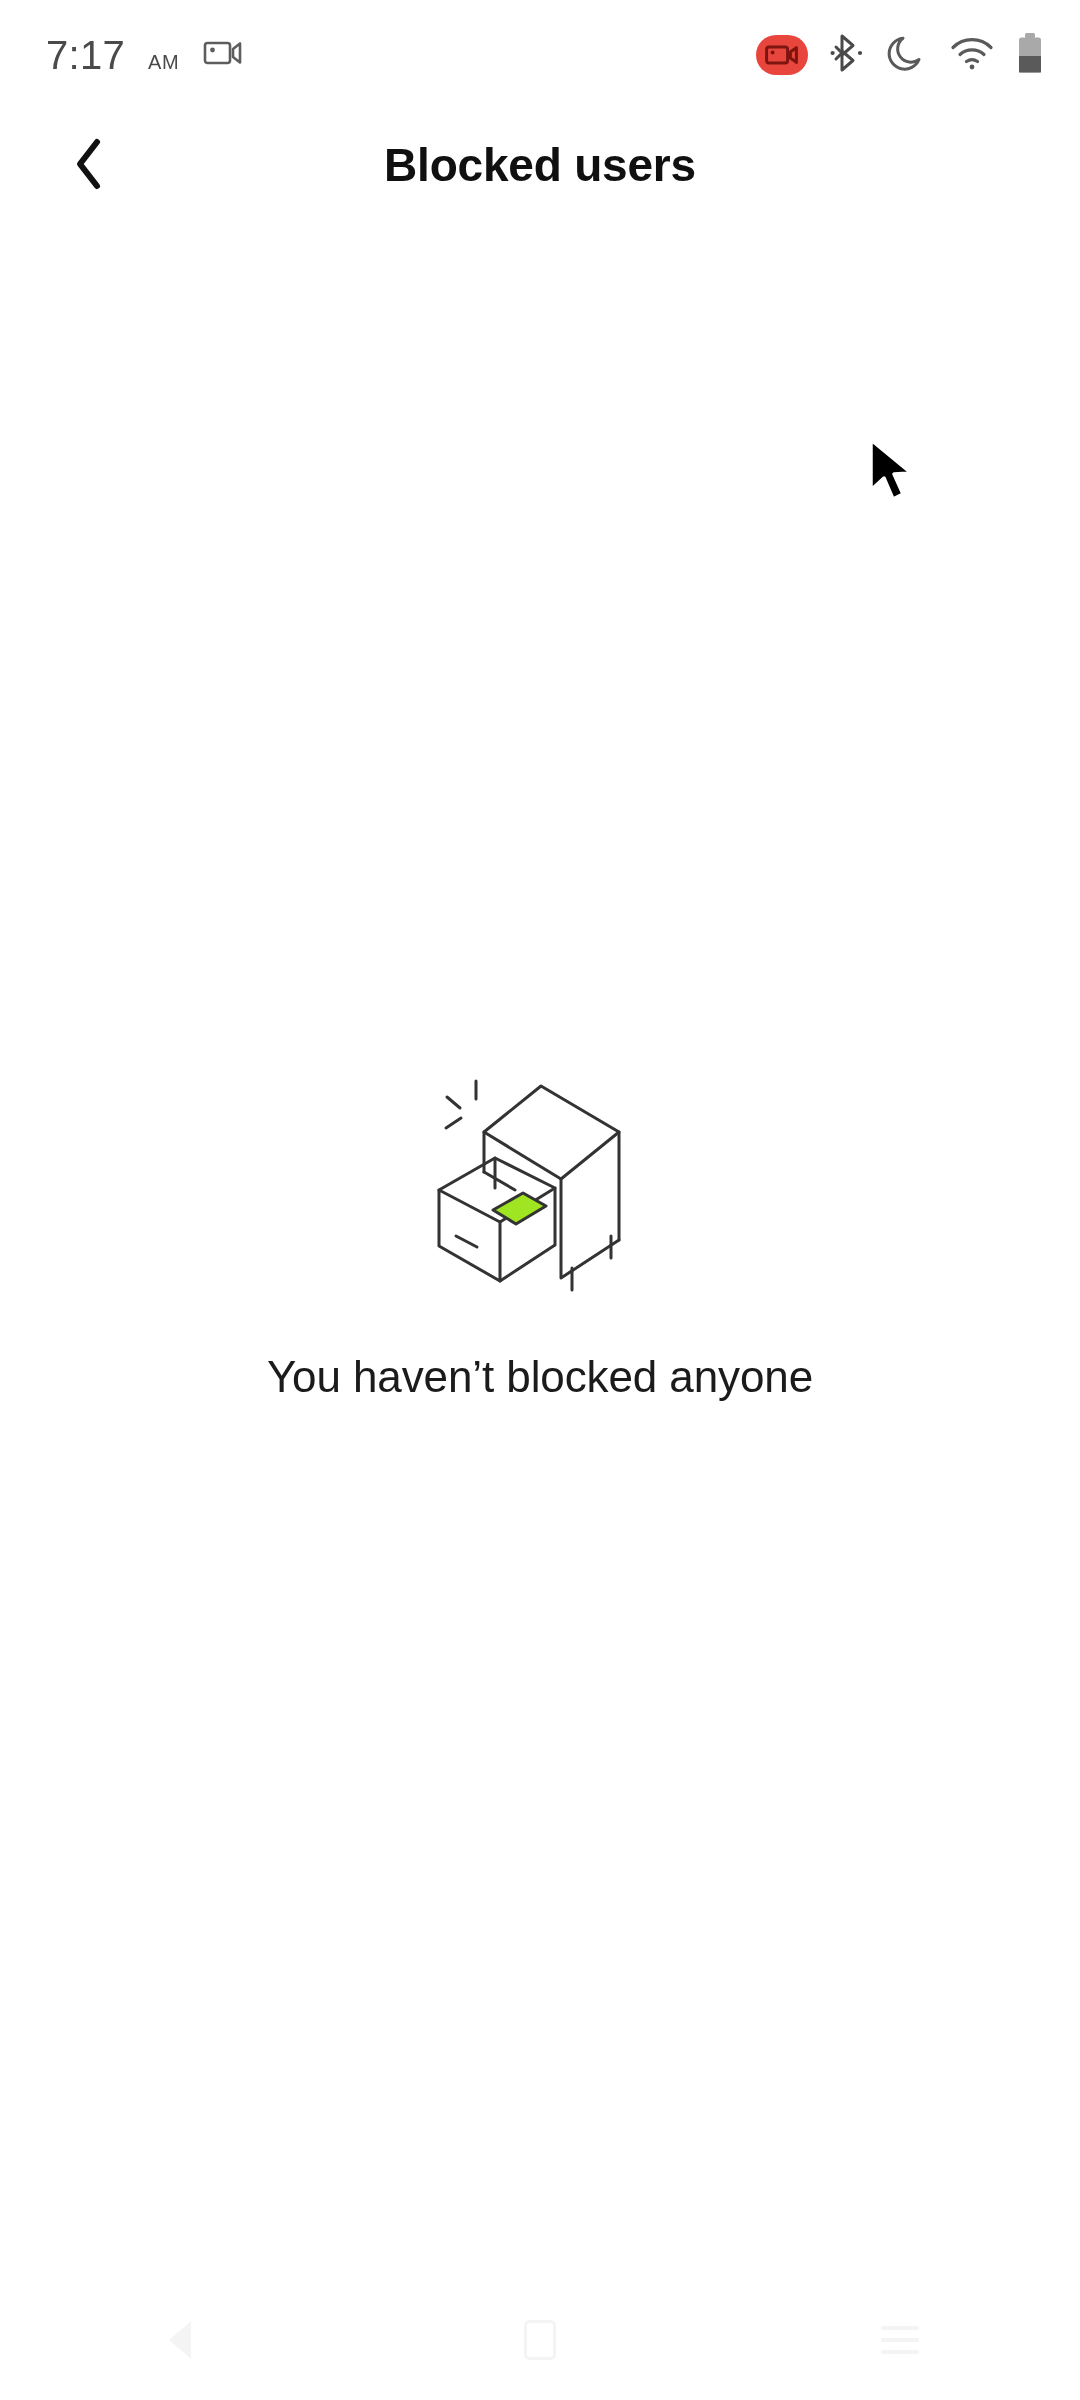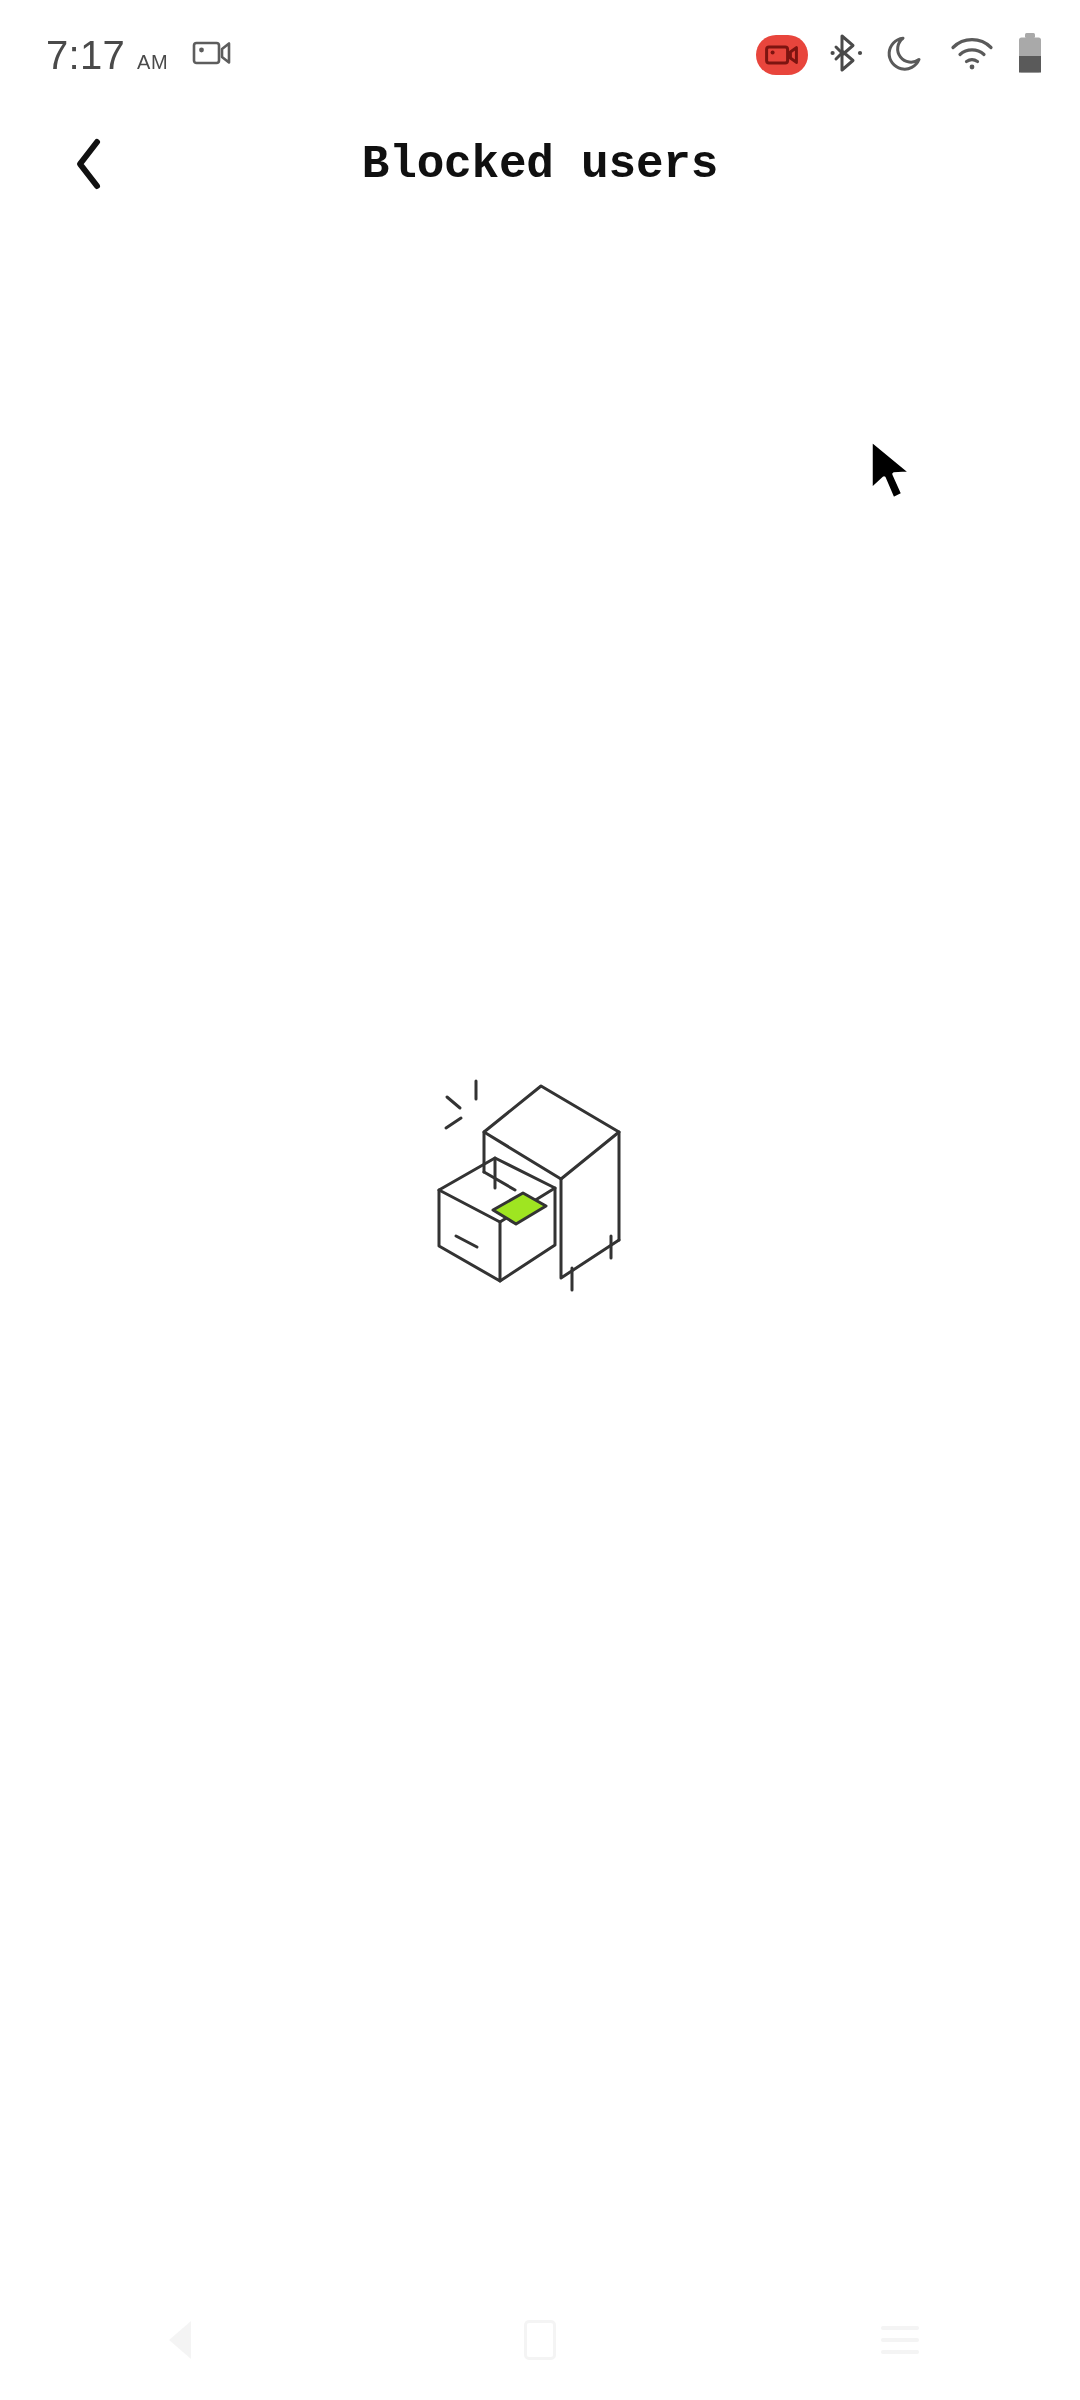--- a/index.html
+++ b/index.html
@@ -32,21 +32,21 @@
     padding:0 36px 0 46px;
   }
   .status-left {
     display:flex;
     align-items:center;
     gap:24px;
   }
   .clock {
     display:flex;
     align-items:baseline;
-    gap:12px;
+    gap:23px;
     color:#4a4a4a;
     white-space:nowrap;
   }
   .clock-time {
     font-size:40px;
     font-weight:400;
     letter-spacing:0.3px;
     line-height:1;
   }
   .clock-period {
@@ -70,21 +70,20 @@
     align-items:center;
     justify-content:center;
   }
 
   
   .app-bar {
     position:absolute;
     top:110px; left:0;
     width:1080px;
     height:110px;
-    font-family:Liberation Mono, monospace;
   }
   .back-btn {
     position:absolute;
     left:40px; top:0;
     width:100px; height:110px;
     display:flex;
     align-items:center;
     justify-content:center;
     cursor:pointer;
     background:none; border:none;
@@ -293,20 +292,21 @@
           <line x1="51" y1="176" x2="72" y2="187"></line>
 
         </g>
 
         <g>
           <path d="M88 150 L118 133 L141 146 L111 164 Z" fill="#9fe521" stroke="#333333" stroke-width="3" stroke-linejoin="round"></path>
         </g>
       </svg>
     </span>
 
+    <div class="empty-text">You haven’t blocked anyone</div>
   </div>
 
   <span class="cursor">
     <svg width="60" height="72" viewBox="0 0 60 72">
       <path d="M5 3 L5 53 L18 41 L27 62 L37 57 L28 37 L45 36 Z" fill="#000000" stroke="#ffffff" stroke-width="3.5" stroke-linejoin="round"></path>
     </svg>
   </span>
 
   <div class="nav-bar">
     <button class="nav-btn" aria-label="Back">

